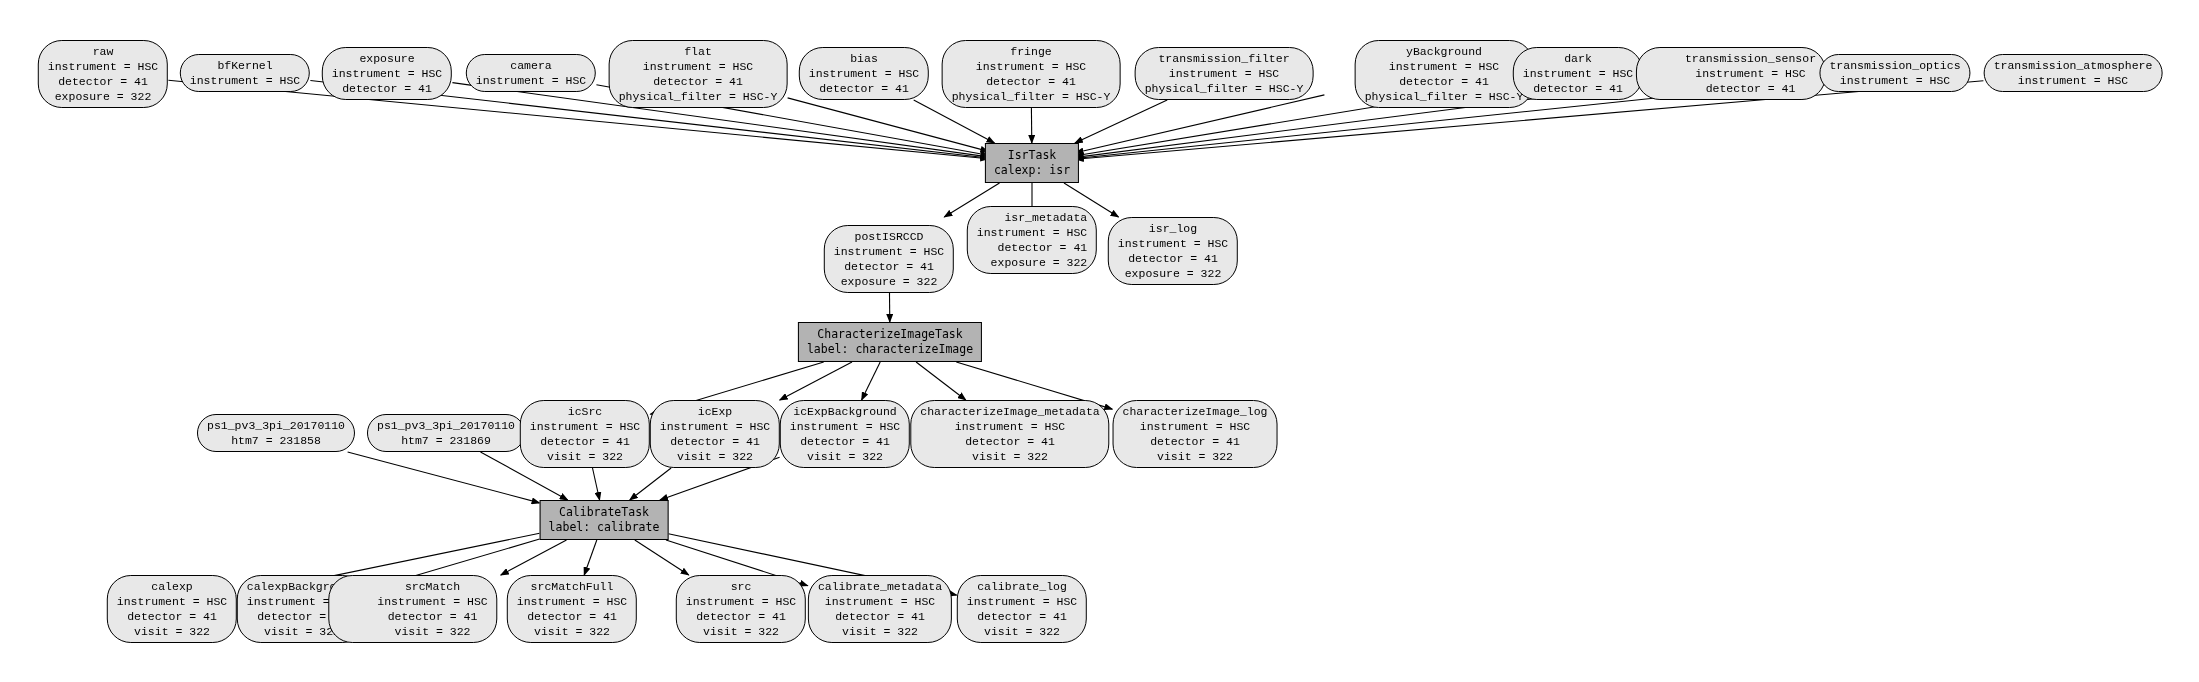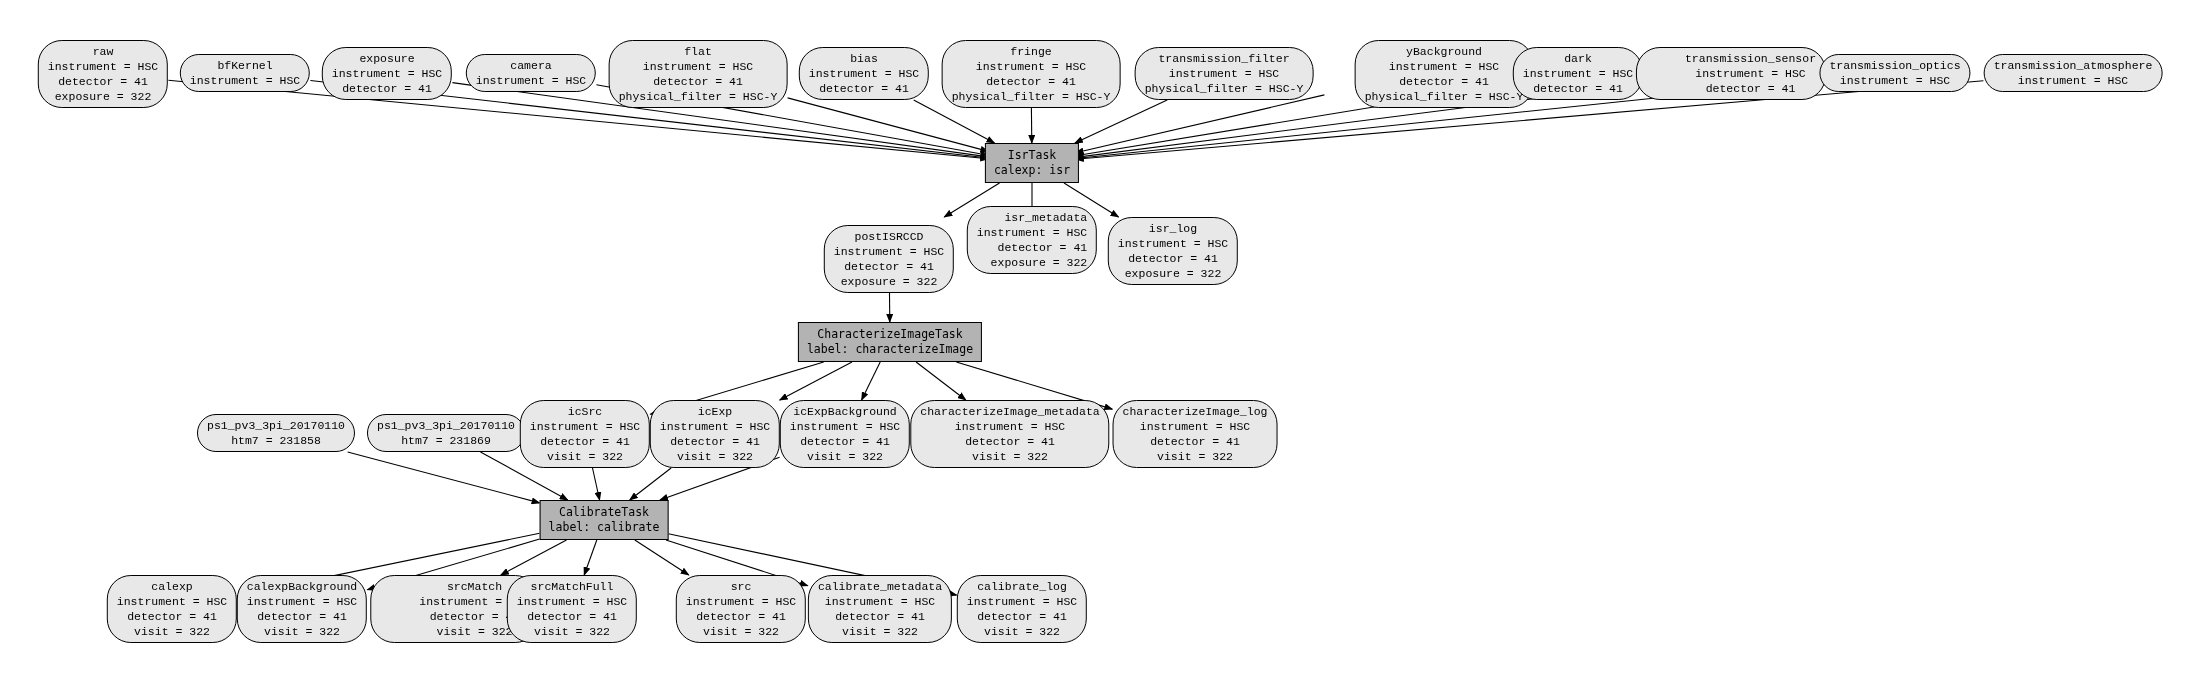--- a/index.html
+++ b/index.html
@@ -228,21 +228,21 @@
         <span class="line">instrument = HSC</span>
         <span class="line">detector = 41</span>
         <span class="line">visit = 322</span>
       </div>
       <div class="node dataset" style="left: 302px; top: 575px;">
         <span class="line">calexpBackground</span>
         <span class="line">instrument = HSC</span>
         <span class="line">detector = 41</span>
         <span class="line">visit = 322</span>
       </div>
-      <div class="node dataset" style="left: 455px; top: 575px; padding-left: 48px;">
+      <div class="node dataset" style="left: 413px; top: 575px; padding-left: 48px;">
         <span class="line">srcMatch</span>
         <span class="line">instrument = HSC</span>
         <span class="line">detector = 41</span>
         <span class="line">visit = 322</span>
       </div>
       <div class="node dataset" style="left: 572px; top: 575px;">
         <span class="line">srcMatchFull</span>
         <span class="line">instrument = HSC</span>
         <span class="line">detector = 41</span>
         <span class="line">visit = 322</span>

